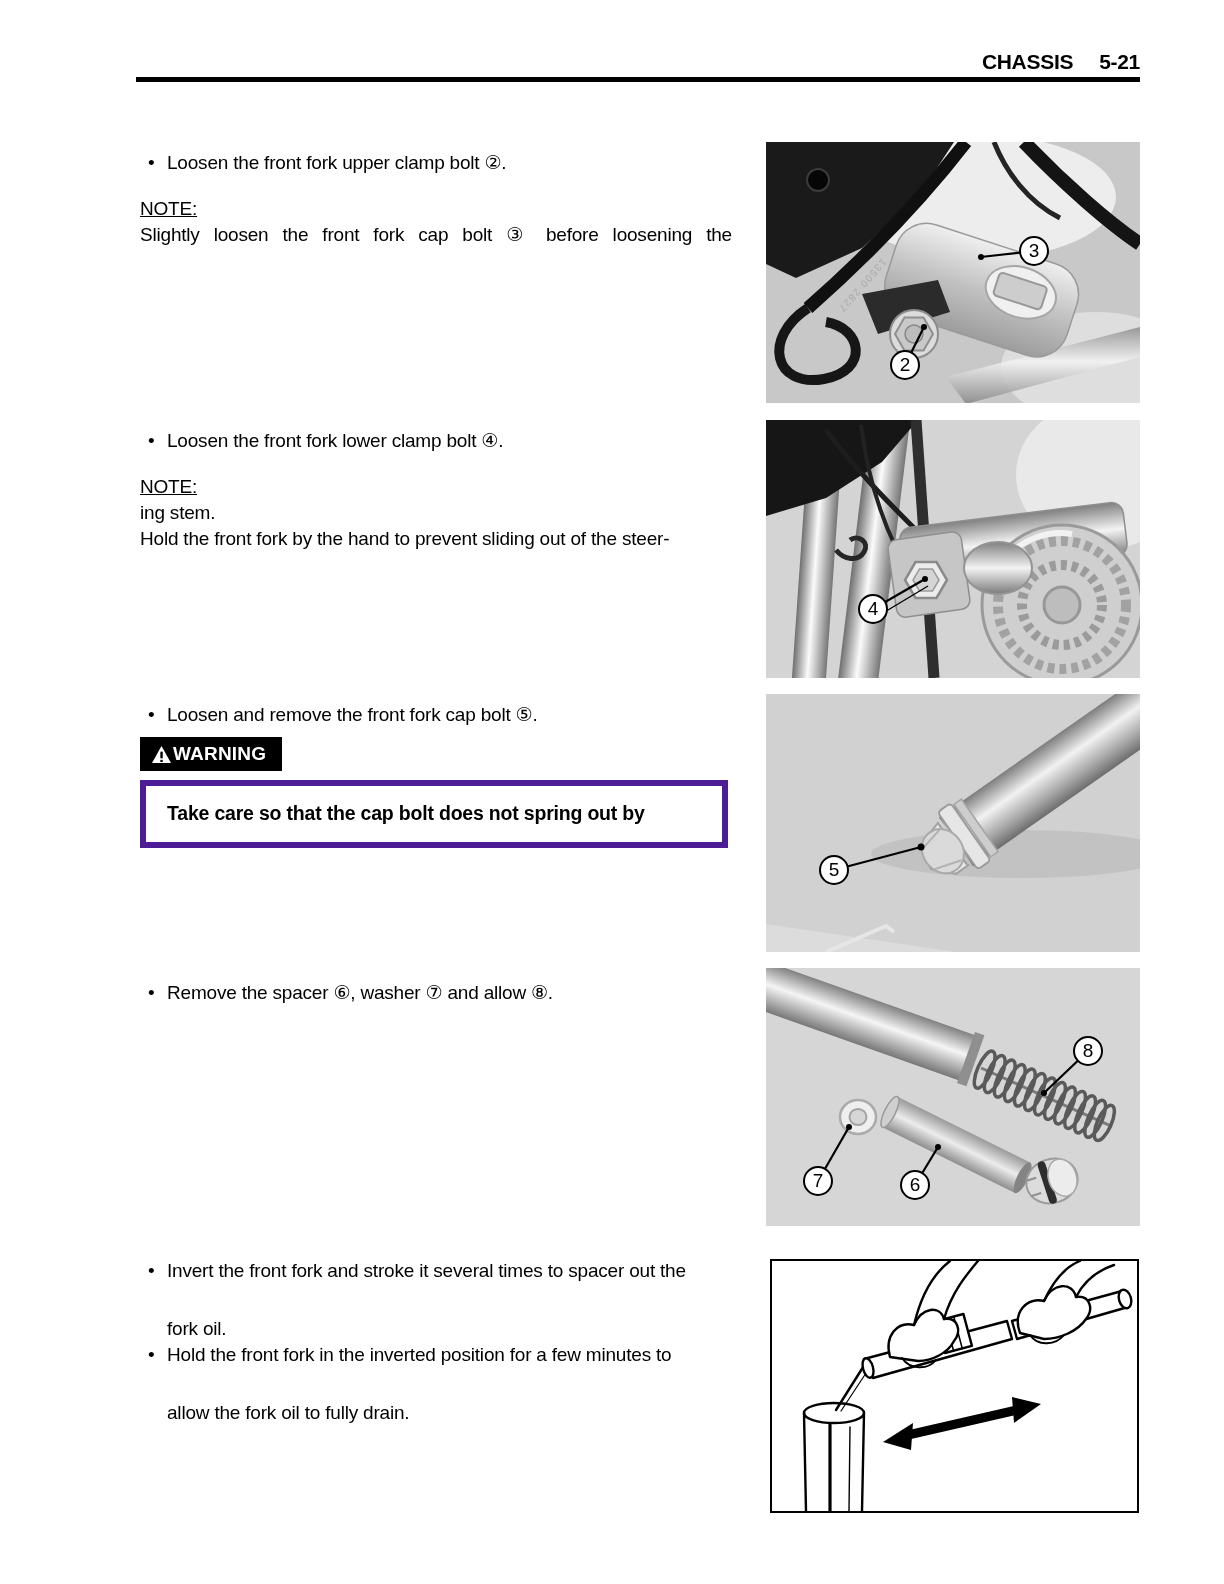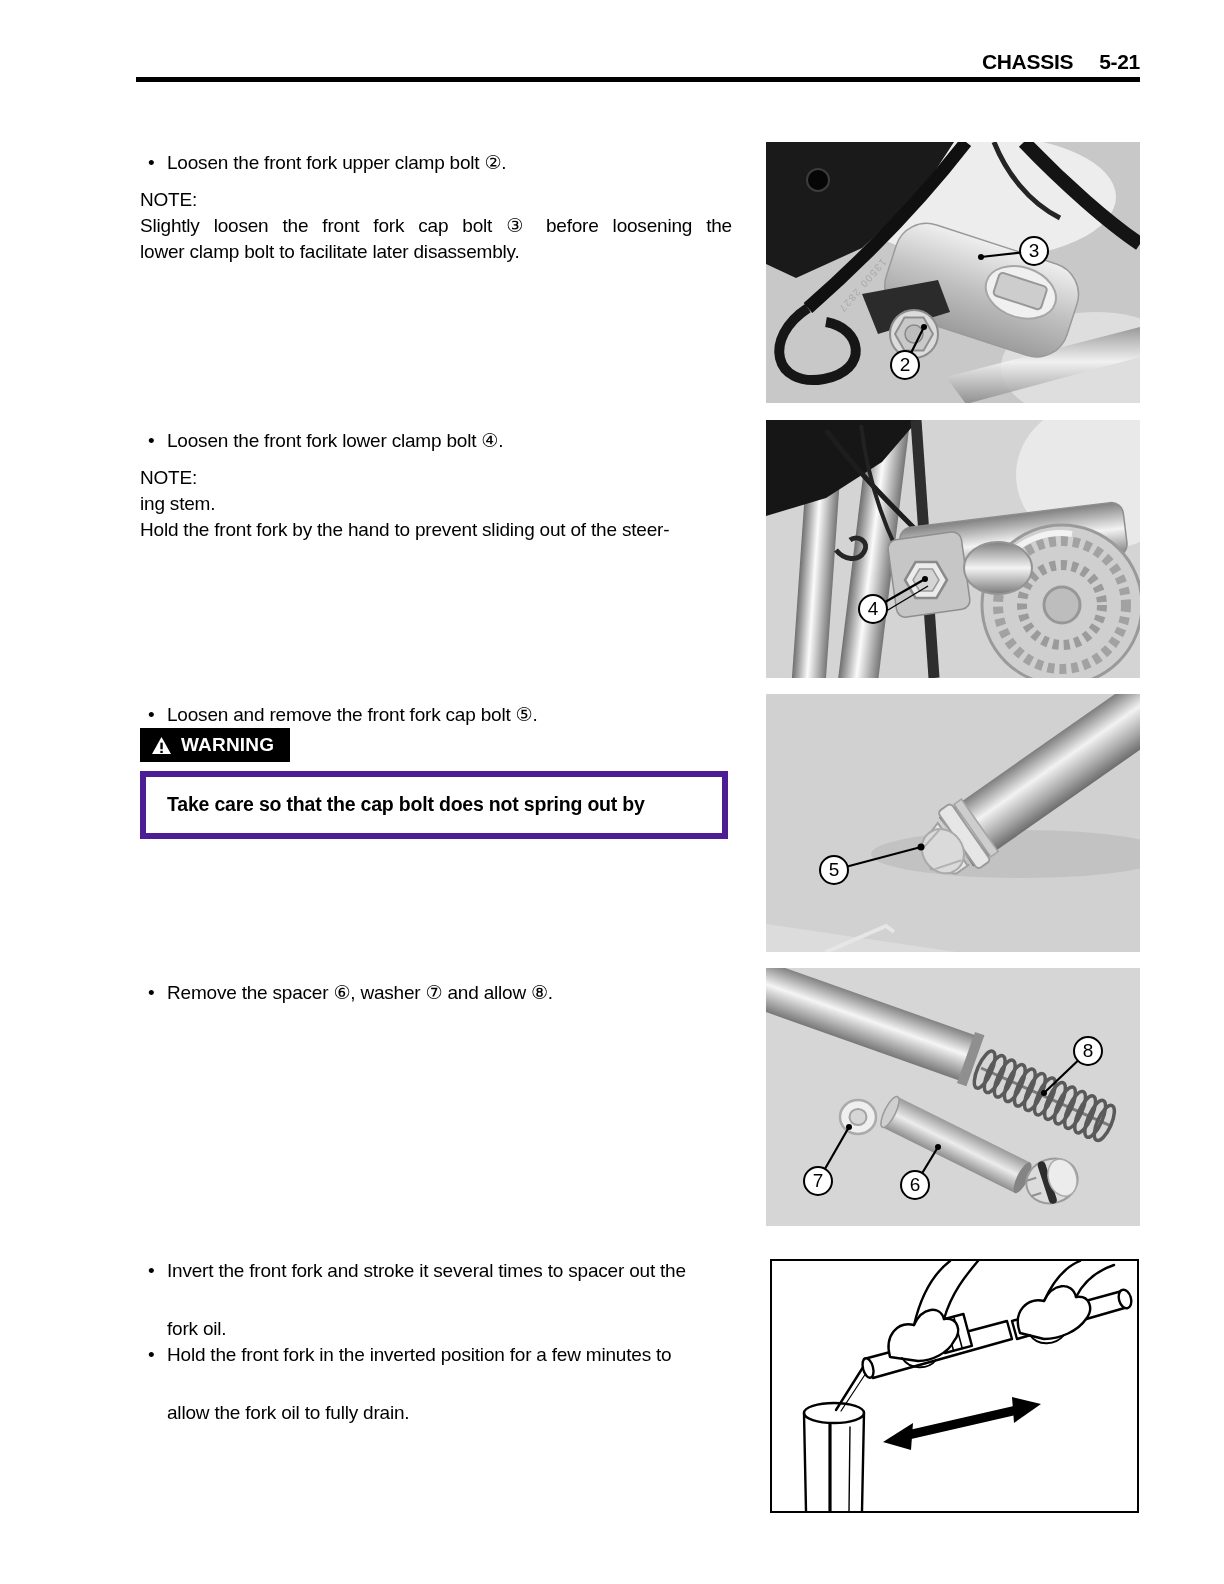--- a/index.html
+++ b/index.html
@@ -10,27 +10,27 @@
   }
   
   .hdr{position:absolute;top:50px;right:84px;display:flex;gap:26px;
        font-weight:bold;font-size:21px;letter-spacing:-0.3px;}
   .rule{position:absolute;left:136px;right:84px;top:77px;height:5px;background:#000;}
   
   .tblock{position:absolute;left:140px;width:600px;font-size:19px;line-height:26px;letter-spacing:-0.2px;}
   .bullet-line{position:relative;padding-left:27px;white-space:nowrap;}
   .bullet-cont{padding-left:27px;white-space:nowrap;margin-top:32px;}
   .dot{position:absolute;left:8px;top:0;}
-  .note-label{margin-top:11px;}
+  .note-label{margin-top:20px;text-decoration:underline;}
   .note-line{white-space:nowrap;}
   .jline{white-space:normal;text-align:justify;text-align-last:justify;width:592px;}
   
-  .warn-badge{display:inline-flex;align-items:center;gap:9px;background:#000;color:#fff;
+  .warn-badge{display:inline-flex;align-items:center;gap:1px;background:#000;color:#fff;
               font-weight:bold;font-size:19px;letter-spacing:0.2px;
-              padding:4px 16px 4px 11px;}
+              padding:4px 16px 4px 11px;margin-top:9px;}
   .warn-box{border:6px solid #4c1d95;margin-top:9px;width:588px;box-sizing:border-box;
             padding:13px 20px 15px 21px;font-weight:bold;font-size:19.5px;line-height:28px;}
   .warn-box .wl{white-space:nowrap;}
   
   .fig{position:absolute;left:766px;width:374px;overflow:hidden;background:#cccccc;}
   .fig svg{display:block;}
   .fig-draw{position:absolute;background:#fff;border:2px solid #000;box-sizing:border-box;}
   .callout{position:absolute;width:30px;height:30px;border:2px solid #000;border-radius:50%;
            background:#fff;display:flex;align-items:center;justify-content:center;
            font-size:19px;color:#000;z-index:3;box-sizing:border-box;}
@@ -46,21 +46,20 @@
   </div>
   <div class="rule"></div>
 
   <div class="tblock" style="top:150px;">
     <div class="bullet-line">
       <span class="dot">•</span>
       <span>Loosen the front fork upper clamp bolt ②.</span>
     </div>
     <div class="note-label">NOTE:</div>
     <div class="note-line jline">Slightly loosen the front fork cap bolt ③ before loosening the</div>
-    <div class="note-line">lower clamp bolt to facilitate later disassembly.</div>
   </div>
 
   <div class="tblock" style="top:428px;">
     <div class="bullet-line">
       <span class="dot">•</span>
       <span>Loosen the front fork lower clamp bolt ④.</span>
     </div>
     <div class="note-label">NOTE:</div>
     <div class="note-line">ing stem.</div>
     <div class="note-line">Hold the front fork by the hand to prevent sliding out of the steer-</div>

